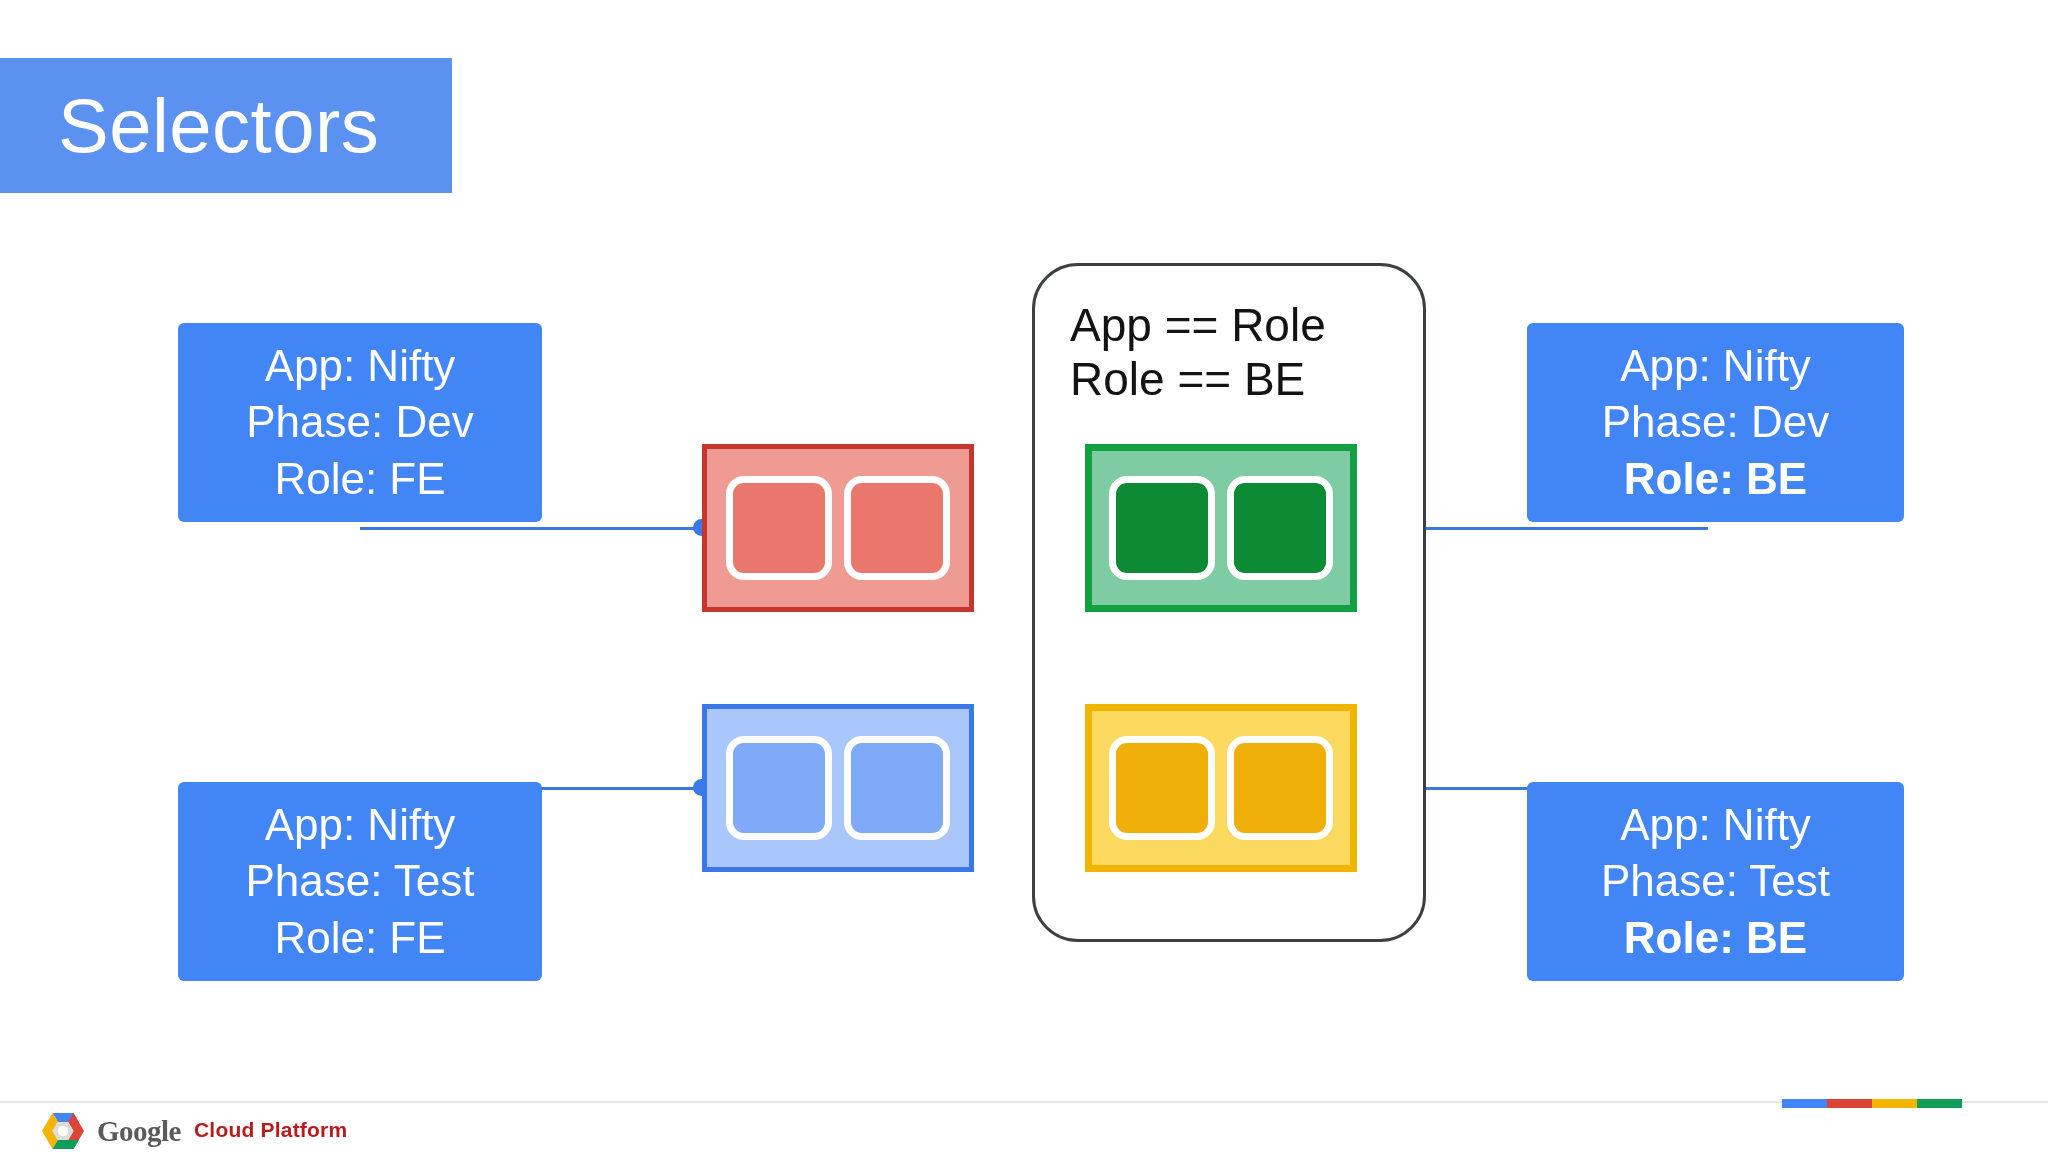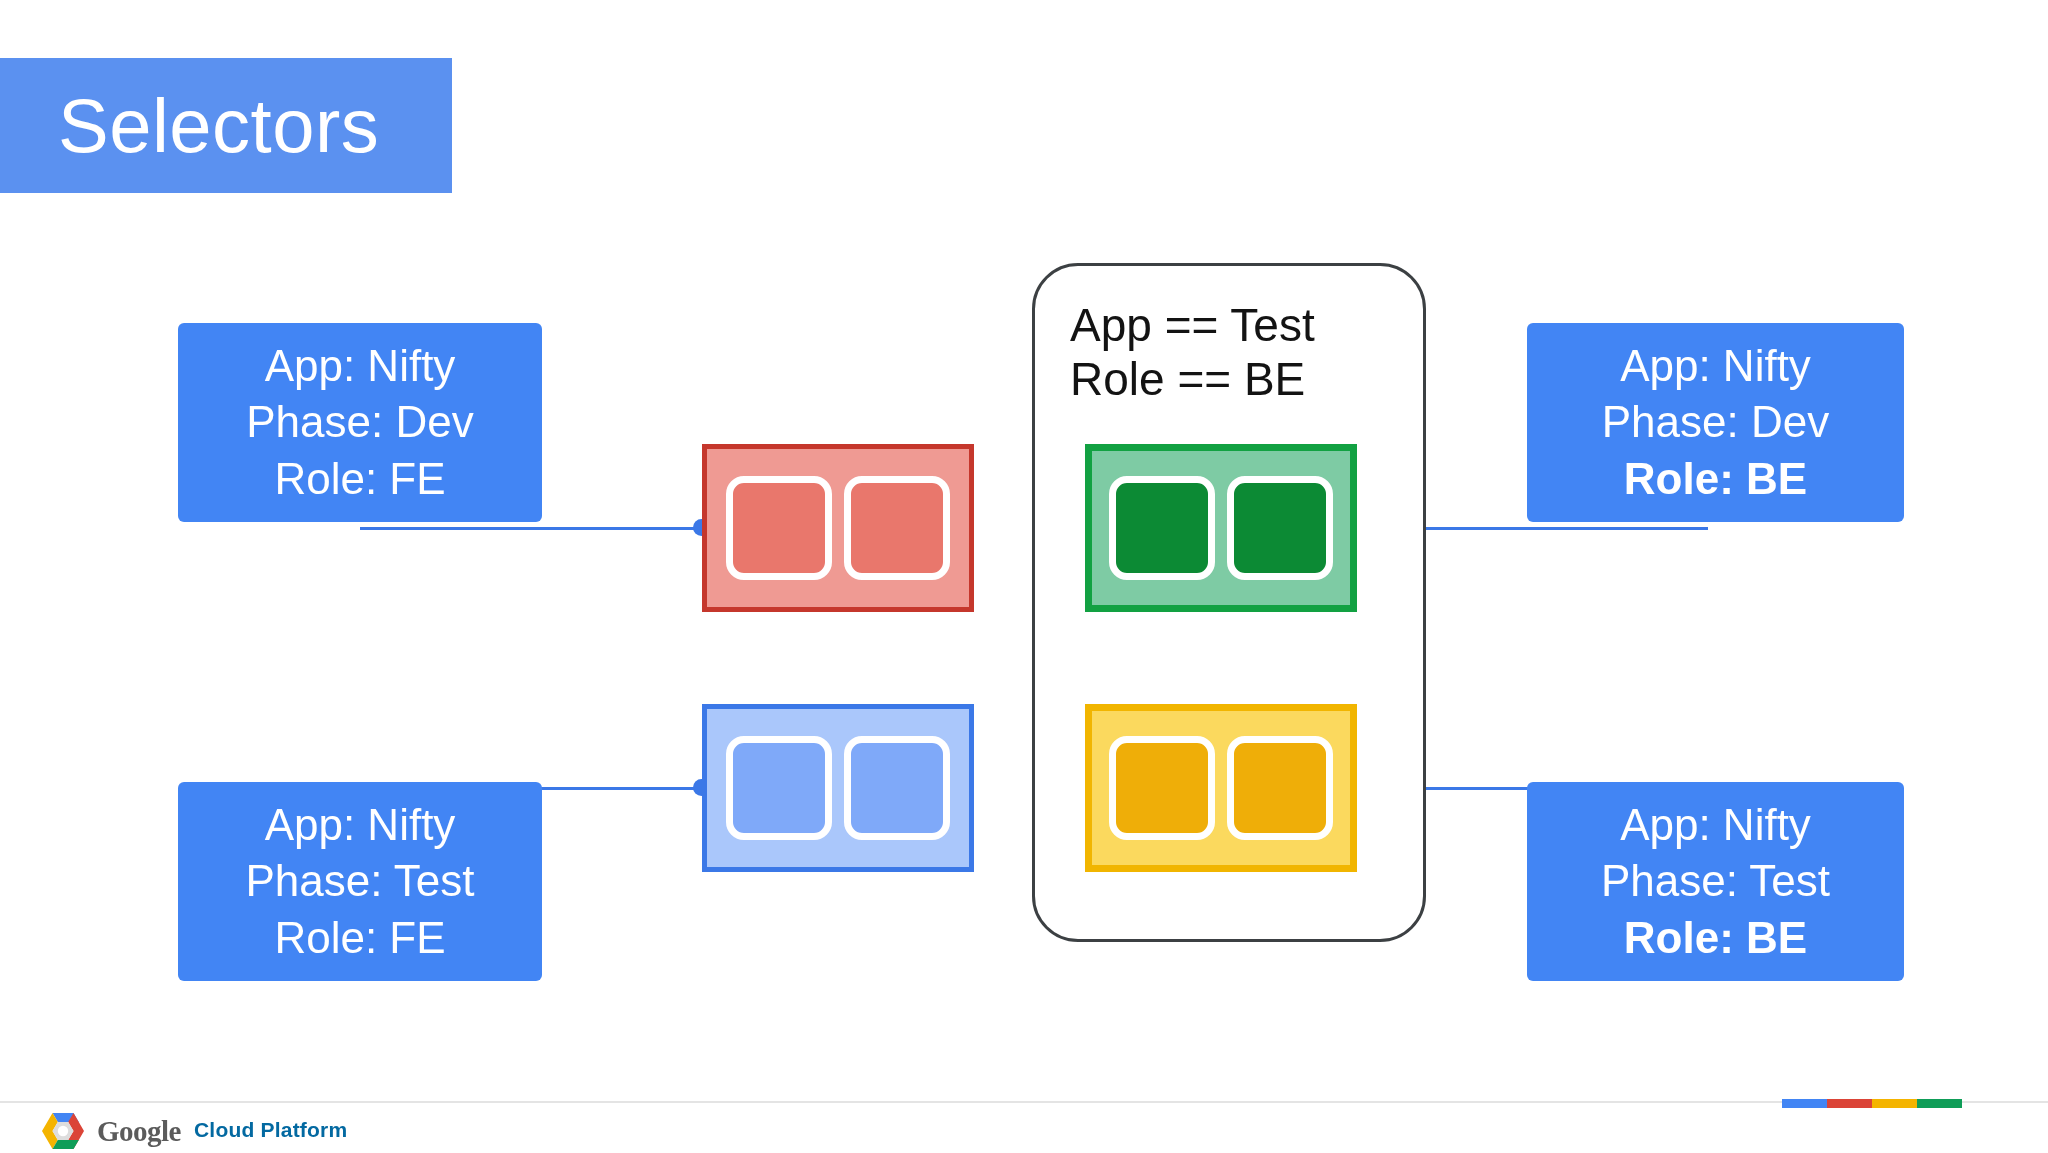--- a/index.html
+++ b/index.html
@@ -175,21 +175,21 @@
   }
   #gcp-hex { display: block; }
   .logo-google {
     font-family: "Liberation Serif", serif;
     font-size: 29px;
     color: #5b5b5b;
     letter-spacing: -0.5px;
   }
   .logo-cloud {
     font-size: 21px;
-    color: #0369a1;
+    color: #b91c1c;
     letter-spacing: 0.2px;
     padding-bottom: 2px;
   }
   #footer-bars {
     position: absolute;
     left: 1782px;
     top: 1099px;
     display: flex;
     height: 9px;
   }
@@ -232,21 +232,21 @@
   </div>
 
   <div class="label-card" id="label-br">
     <div class="line">App: Nifty</div>
     <div class="line">Phase: Test</div>
     <div class="line bold">Role: BE</div>
   </div>
 
   <div id="node-box"></div>
   <div id="selector-text">
-    <div>App == Test</div>
+    <div>App == Role</div>
     <div>Role == BE</div>
   </div>
 
   <div class="pod" id="pod-red">
     <div class="container-box"></div>
     <div class="container-box"></div>
   </div>
 
   <div class="pod" id="pod-blue">
     <div class="container-box"></div>

